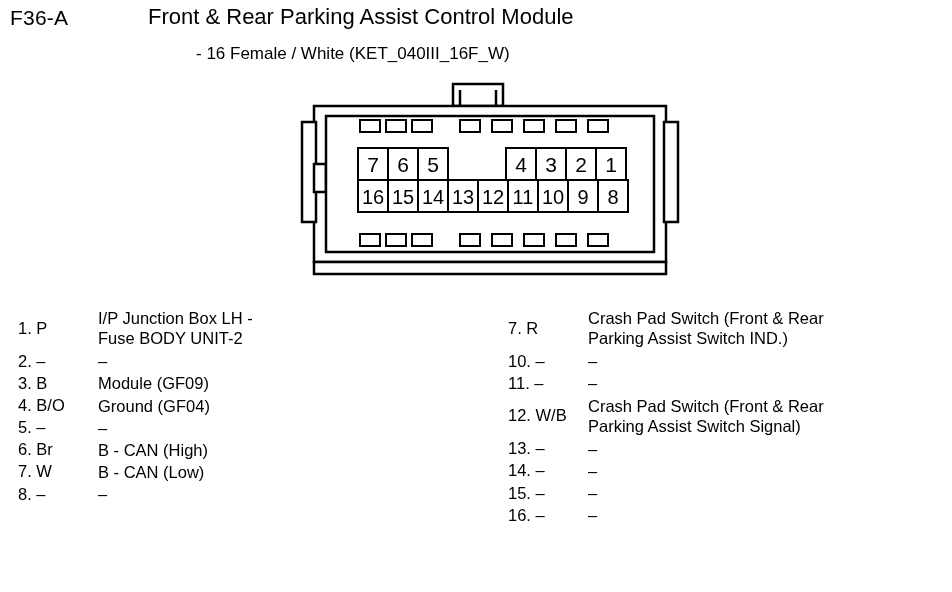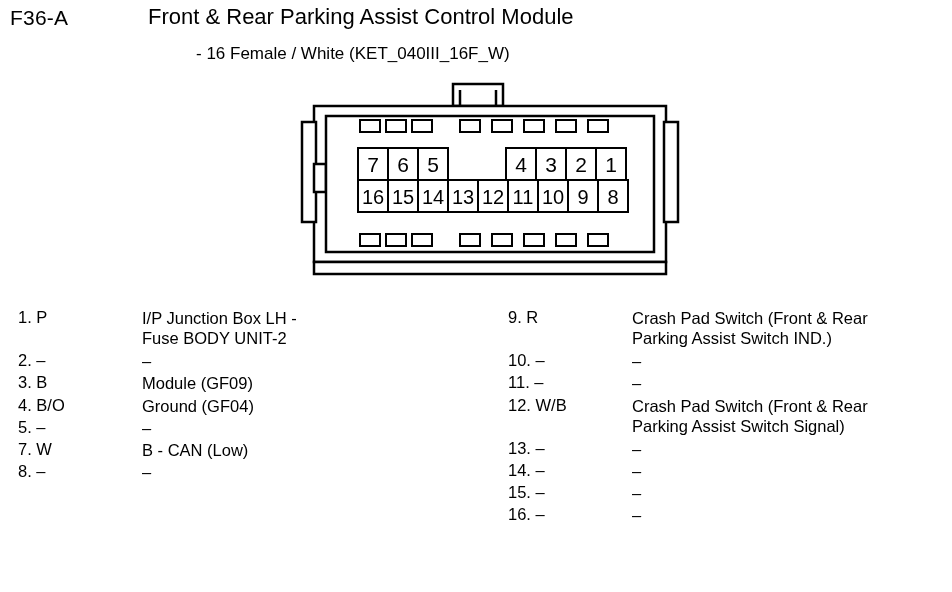--- a/index.html
+++ b/index.html
@@ -54,23 +54,22 @@
   .pin-table {
     position: absolute;
     top: 308px;
     font-size: 16.5px;
   }
   #pin-table-left  { left: 18px;  width: 470px; }
   #pin-table-right { left: 508px; width: 440px; }
 
   .pin-row {
     display: flex;
-    align-items: flex-start;
+    align-items: center;
     margin-bottom: 2px;
-    gap: 44px;
   }
   .pin-num {
     width: 80px;
     flex: 0 0 80px;
     white-space: pre;
   }
   .pin-desc {
     flex: 1 1 auto;
     line-height: 1.22;
     white-space: pre-line;
@@ -188,31 +187,35 @@
     </div>
     <div class="pin-row">
       <div class="pin-num">4. B/O</div>
       <div class="pin-desc">Ground (GF04)</div>
     </div>
     <div class="pin-row">
       <div class="pin-num">5. –</div>
       <div class="pin-desc">–</div>
     </div>
     <div class="pin-row">
+      <div class="pin-num">6. Br</div>
+      <div class="pin-desc">B - CAN (High)</div>
+    </div>
+    <div class="pin-row">
       <div class="pin-num">7. W</div>
       <div class="pin-desc">B - CAN (Low)</div>
     </div>
     <div class="pin-row">
       <div class="pin-num">8. –</div>
       <div class="pin-desc">–</div>
     </div>
   </div>
 <div class="pin-table" id="pin-table-right">
     <div class="pin-row tall">
-      <div class="pin-num">9. R</div>
+      <div class="pin-num">7. R</div>
       <div class="pin-desc">Crash Pad Switch (Front &amp; Rear
 Parking Assist Switch IND.)</div>
     </div>
     <div class="pin-row">
       <div class="pin-num">10. –</div>
       <div class="pin-desc">–</div>
     </div>
     <div class="pin-row">
       <div class="pin-num">11. –</div>
       <div class="pin-desc">–</div>

